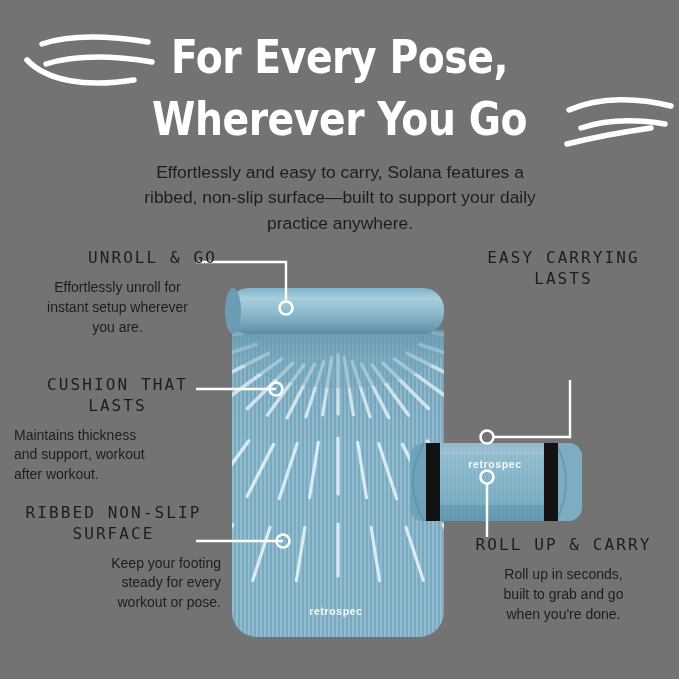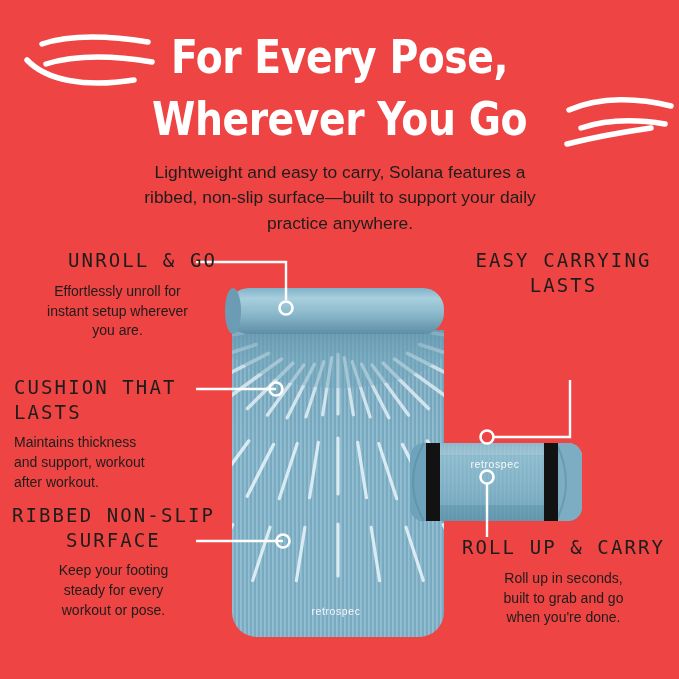--- a/index.html
+++ b/index.html
@@ -1,21 +1,21 @@
 <!DOCTYPE html>
 <html><head>
 <meta charset="utf-8">
 <style>
   html,body{margin:0;padding:0;}
   body{
     width:679px;height:679px;overflow:hidden;
     font-family:"Liberation Sans", sans-serif;
     background:#b4b244;
   }
-  #stage{position:relative;width:679px;height:679px;overflow:hidden;background:#ef4444;}
+  #stage{position:relative;width:679px;height:679px;overflow:hidden;background:#737373;}
 
   
   .headline{
     position:absolute;left:0;top:26px;width:679px;
     text-align:center;color:#ffffff;
     font-family:"DejaVu Sans Condensed","Liberation Sans", sans-serif;
     font-weight:700;font-size:47px;line-height:1.32;
     letter-spacing:-0.5px;
     transform:scaleX(.93);
     white-space:pre-line;
@@ -31,50 +31,50 @@
     font-size:17.4px;line-height:1.46;
     white-space:pre-line;
   }
 
   
   .mat-wrap{position:absolute;left:0;top:0;width:679px;height:679px;}
 
   
   .callout{position:absolute;}
   .callout .c-head{
-    color:#1d1d1b;font-size:19px;letter-spacing:2.1px;
+    color:#1d1d1b;font-size:16px;letter-spacing:2.1px;
     font-family:"DejaVu Sans Mono","Liberation Mono",monospace;
     line-height:1.30;white-space:pre-line;
   }
   .callout .c-body{
     color:#1d1d1b;font-size:14px;line-height:1.42;
     margin-top:9px;white-space:pre-line;
   }
   .c-left{text-align:right;}
   .c-left .c-head{text-align:center;}
   .c-right{text-align:center;}
 
   #co-unroll{left:14px;top:248px;width:207px;}
   #co-unroll .c-head{text-align:right;padding-right:4px;}
   #co-unroll .c-body{text-align:center;}
 
   #co-cushion{left:14px;top:375px;width:207px;}
-  #co-cushion .c-head{text-align:left;}
+  #co-cushion .c-head{text-align:center;}
   #co-cushion .c-body{text-align:left;}
 
   #co-ribbed{left:6px;top:503px;width:215px;}
   #co-ribbed .c-head{text-align:center;}
-  #co-ribbed .c-body{text-align:center;}
+  #co-ribbed .c-body{text-align:right;}
 
   #co-strap{left:456px;top:248px;width:215px;}
   #co-carry{left:456px;top:535px;width:215px;}
 
   .logo-text{
     position:absolute;color:#ffffff;
-    font-size:10px;letter-spacing:.6px;font-weight:400;
+    font-size:10px;letter-spacing:.6px;font-weight:700;
     opacity:.92;text-align:center;
   }
   #logo-flat{left:276px;top:605px;width:120px;font-size:10.5px;}
   #logo-roll{left:440px;top:458px;width:110px;font-size:10.5px;}
 </style>
 </head>
 <body>
 
 <div id="stage">
 
@@ -86,21 +86,21 @@
 
   <svg class="breeze right" width="118" height="72" viewBox="0 0 118 72">
     <path d="M8 18 C40 4 78 6 110 14" stroke="#ffffff" stroke-width="5.5" fill="none" stroke-linecap="round"></path>
     <path d="M20 36 C50 26 80 28 104 32" stroke="#ffffff" stroke-width="5.5" fill="none" stroke-linecap="round"></path>
     <path d="M6 52 C30 46 62 40 90 36" stroke="#ffffff" stroke-width="5.5" fill="none" stroke-linecap="round"></path>
   </svg>
 
   <div class="headline">For Every Pose,
 Wherever You Go</div>
 
-  <div class="subhead">Lightweight and easy to carry, Solana features a
+  <div class="subhead">Effortlessly and easy to carry, Solana features a
 ribbed, non-slip surface—built to support your daily
 practice anywhere.</div>
 
   <svg class="mat-wrap" viewBox="0 0 679 679">
     <defs>
 
       <pattern id="ribs" width="4" height="8" patternUnits="userSpaceOnUse">
         <rect width="4" height="8" fill="#7fb0c6"></rect>
         <rect x="0" y="0" width="1.6" height="8" fill="#9ac3d4" opacity=".75"></rect>
         <rect x="2.6" y="0" width="0.9" height="8" fill="#5f93ac" opacity=".45"></rect>

